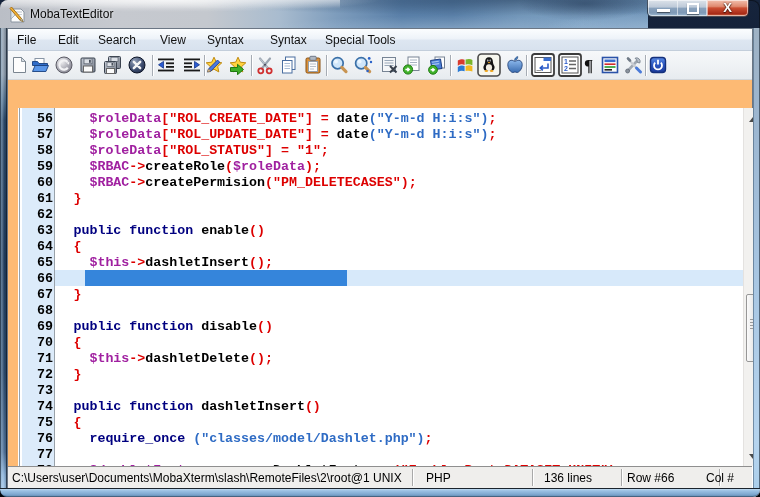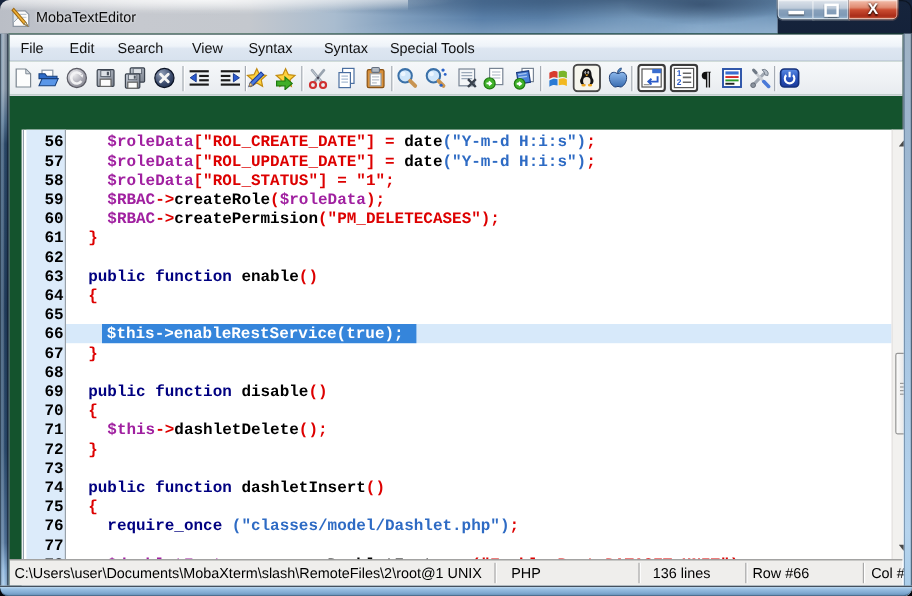--- a/index.html
+++ b/index.html
@@ -41,21 +41,21 @@
       background:linear-gradient(90deg, rgba(160,190,215,0.5) 1px, rgba(255,255,255,0.18) 3px, rgba(255,255,255,0) 55%, rgba(0,0,10,0.28) 100%),
       linear-gradient(180deg,#95a3b2 0%,#8d9dae 10%,#51708e 16%,#2c4a6a 20%,#223E5E 50%,#2c4c6e 75%,#52749a 92%,#8fb6dc 97%,#a5c8e8 100%);
       box-shadow:1px 0 0 rgba(10,20,32,0.55) inset,-1px 0 0 rgba(16,30,46,0.7) inset;}
   #br{position:absolute;left:753px;top:28px;width:7px;height:461px;
       background:linear-gradient(180deg,#9fb2c4 0%,#9cb6d0 20%,#a8c6e2 55%,#b6d4ee 90%,#abceea 100%);
       box-shadow:-1px 0 0 rgba(10,20,32,0.55) inset,1px 0 0 rgba(70,95,120,0.6) inset;}
   #bb{position:absolute;left:0;top:488px;width:760px;height:9px;border-radius:0 0 7px 7px;
       background:linear-gradient(180deg,#d5e8f6 0%,#9cc2e4 30%,#7ea8d0 70%,#5d86ad 100%);
       box-shadow:0 -1px 0 rgba(40,60,80,0.5) inset,0 1px 0 rgba(8,14,22,0.9) inset;}
   
-  #client{position:absolute;left:7px;top:28px;width:746px;height:460px;background:#14532d;
+  #client{position:absolute;left:7px;top:28px;width:746px;height:460px;background:#fdba74;
       box-shadow:0 0 0 1px #6b7684 inset;}
   #menubar{position:absolute;left:1px;top:1px;width:744px;height:21px;
       background:linear-gradient(180deg,#fbfdfe 0%,#eef3f9 45%,#dde6f1 55%,#d8e2ee 100%);
       border-bottom:1px solid #c3cedb;font-size:12px;color:#111;}
   .mi{position:absolute;top:4px;}
   #toolbar{position:absolute;left:1px;top:23px;width:744px;height:28px;
       background:linear-gradient(180deg,#f6f8fa 0%,#eef1f4 60%,#e7ebef 100%);
       border-bottom:1px solid #d2d7dc;}
   .tsep{position:absolute;top:4px;width:1px;height:21px;background:#a6acb4;box-shadow:1px 0 0 #fff;}
   #tabbar{position:absolute;left:1px;top:52px;width:744px;height:27px;
@@ -374,45 +374,45 @@
         </div>
       <div id="codewrap">
           <div class="cl" style="top:3px">    <span class="v">$roleData</span><span class="r">["ROL_CREATE_DATE"]</span> <span class="r">=</span> date<span class="b">("Y-m-d H:i:s")</span><span class="r">;</span></div>
           <div class="cl" style="top:19px">    <span class="v">$roleData</span><span class="r">["ROL_UPDATE_DATE"]</span> <span class="r">=</span> date<span class="b">("Y-m-d H:i:s")</span><span class="r">;</span></div>
           <div class="cl" style="top:35px">    <span class="v">$roleData</span><span class="r">["ROL_STATUS"]</span> <span class="r">=</span> <span class="r">"1";</span></div>
           <div class="cl" style="top:51px">    <span class="v">$RBAC</span><span class="r">-&gt;</span>createRole<span class="r">(</span><span class="v">$roleData</span><span class="r">);</span></div>
           <div class="cl" style="top:67px">    <span class="v">$RBAC</span><span class="r">-&gt;</span>createPermision<span class="r">("PM_DELETECASES");</span></div>
           <div class="cl" style="top:83px">  <span class="r">}</span></div>
           <div class="cl" style="top:115px">  <span class="k">public function</span> enable<span class="r">()</span></div>
           <div class="cl" style="top:131px">  <span class="r">{</span></div>
+          <div class="cl" style="top:147px">    <span class="v">$this</span><span class="r">-&gt;</span>dashletInsert<span class="r">();</span></div>
           <div class="cl" style="top:179px">  <span class="r">}</span></div>
           <div class="cl" style="top:211px">  <span class="k">public function</span> disable<span class="r">()</span></div>
           <div class="cl" style="top:227px">  <span class="r">{</span></div>
           <div class="cl" style="top:243px">    <span class="v">$this</span><span class="r">-&gt;</span>dashletDelete<span class="r">();</span></div>
           <div class="cl" style="top:259px">  <span class="r">}</span></div>
           <div class="cl" style="top:291px">  <span class="k">public function</span> dashletInsert<span class="r">()</span></div>
           <div class="cl" style="top:307px">  <span class="r">{</span></div>
           <div class="cl" style="top:323px">    <span class="k">require_once</span> <span class="b">("classes/model/Dashlet.php")</span><span class="r">;</span></div>
           <div class="cl" style="top:355px">    <span class="v">$dashletInstance</span> <span class="r">=</span> <span class="k">new</span> DashletInstance<span class="r">("Enable-Rest-DATASET_UNIT");</span></div>
         </div>
-        <div id="l66t">$this-&gt;enableRestService(true);</div>
       <div id="vsb">
         <div class="arr" style="top:9px;border-bottom:5px solid #4a4a4a;"></div>
         <div class="arr" style="top:346px;border-top:5px solid #4a4a4a;"></div>
         <div id="thumb"></div>
       </div>
     </div>
     <div id="statusbar">
       <span class="st" style="left:4px">C:\Users\user\Documents\MobaXterm\slash\RemoteFiles\2\root@1 UNIX</span>
       <div class="ssep" style="left:404px"></div>
       <span class="st" style="left:418px">PHP</span>
       <div class="ssep" style="left:524px"></div>
       <span class="st" style="left:536px">136 lines</span>
       <div class="ssep" style="left:613px"></div>
       <span class="st" style="left:619px">Row #66</span>
       <div class="ssep" style="left:711px"></div>
-      <span class="st" style="left:718px">Col #</span>
+      <span class="st" style="left:698px">Col #</span>
     </div>
   </div>
   <div id="bl"></div>
     <div id="br"></div>
     <div id="bb"></div>
 </div>
 
 </body></html>

